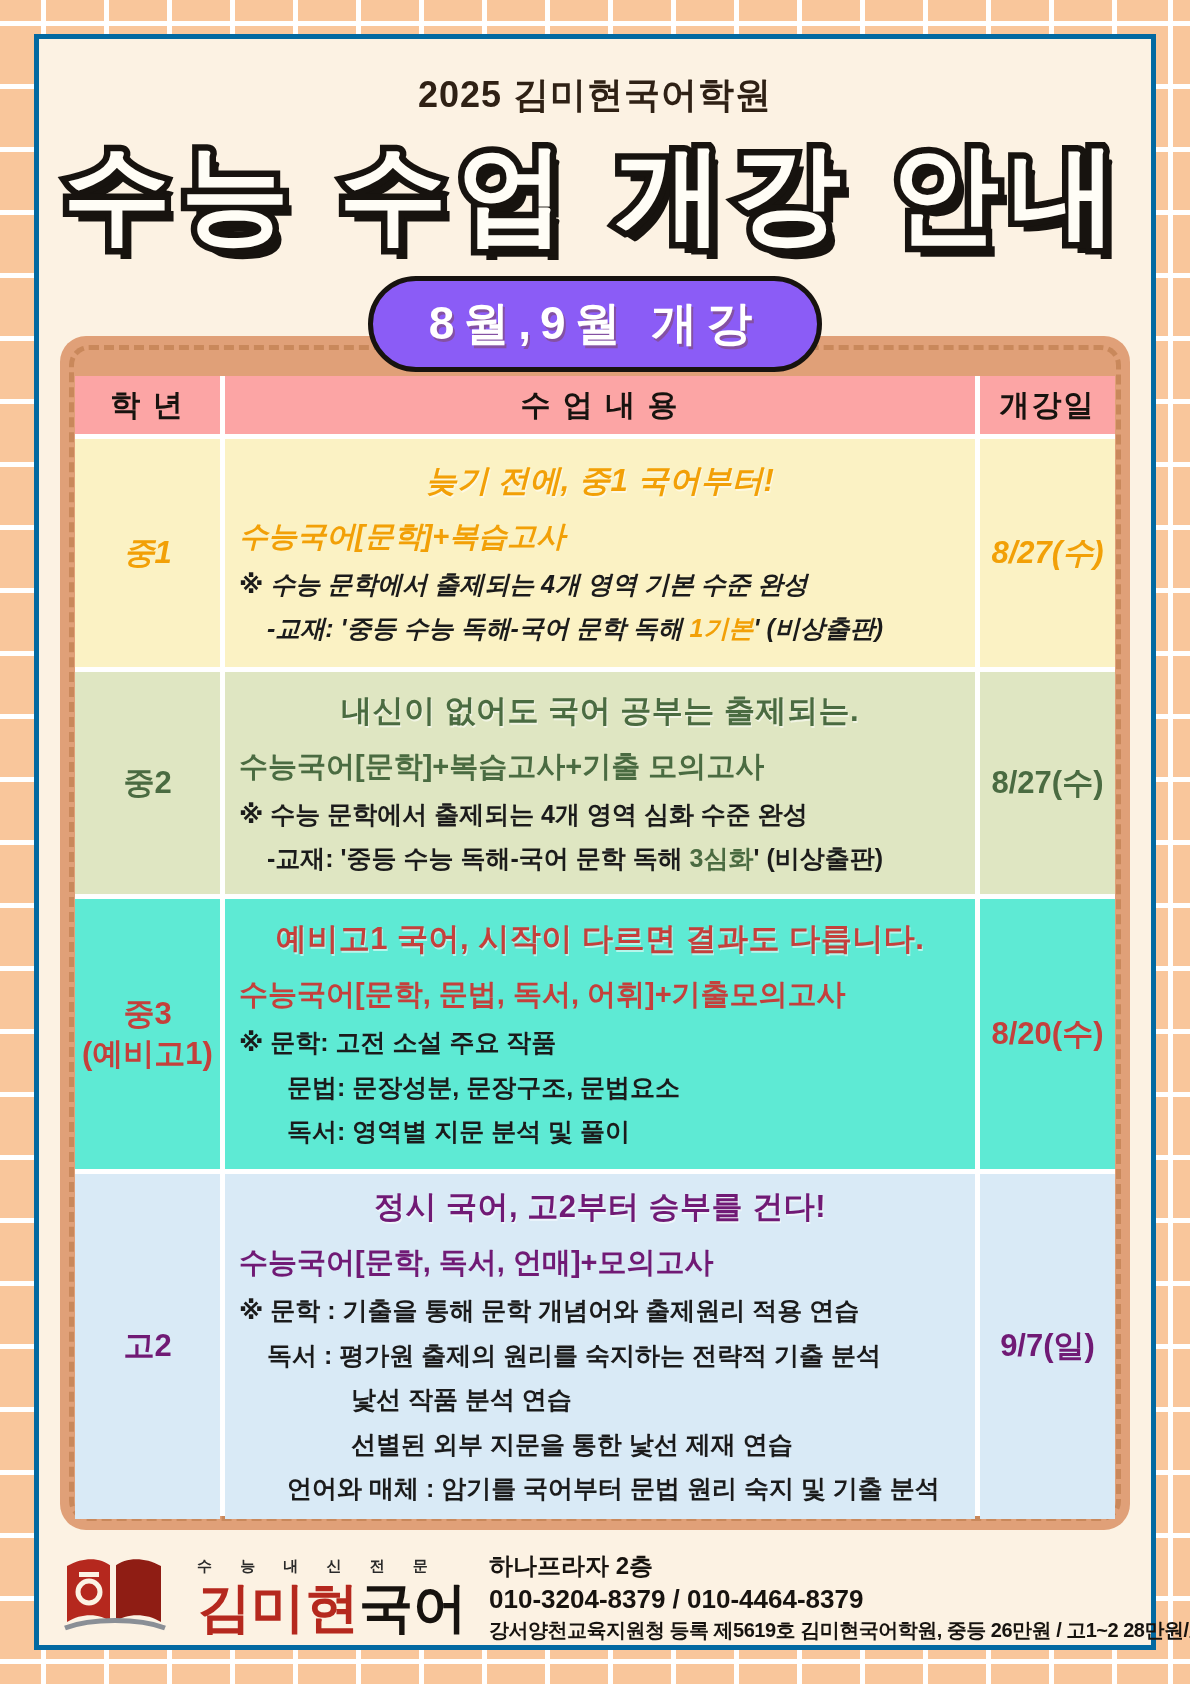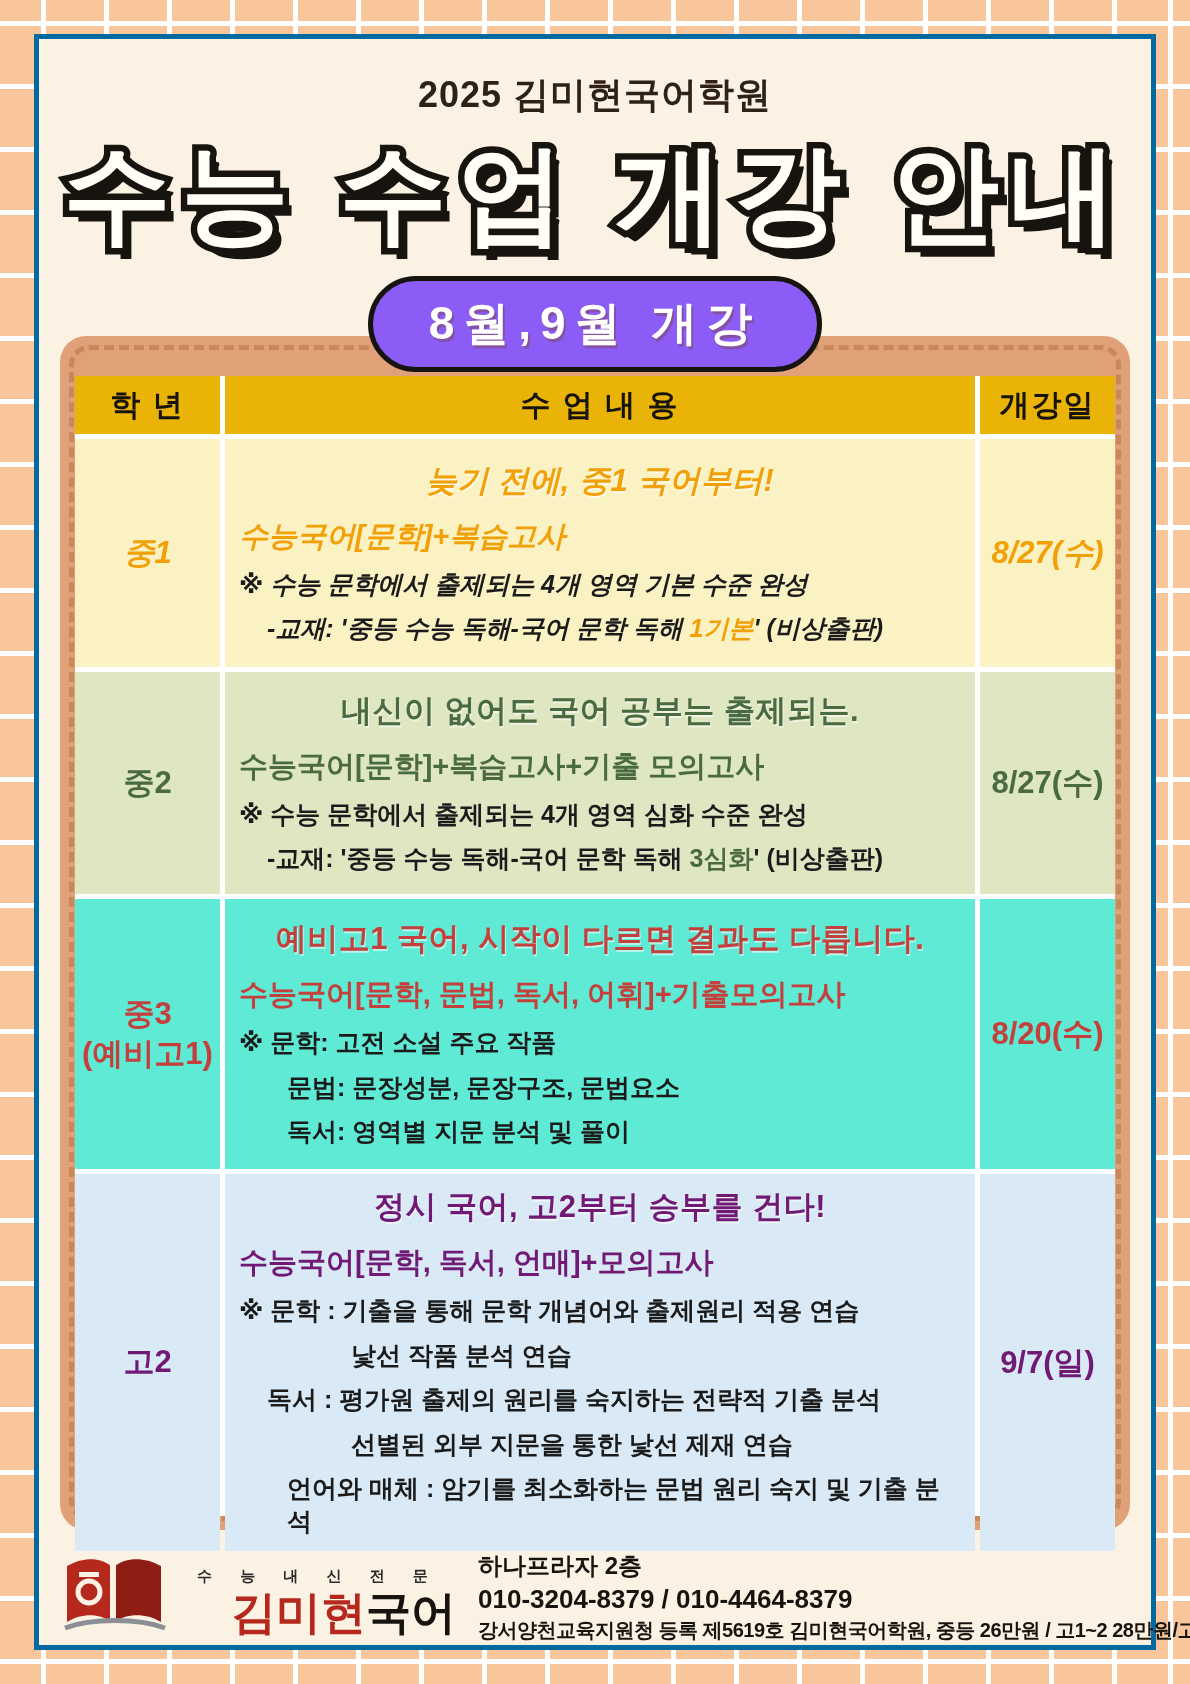--- a/index.html
+++ b/index.html
@@ -53,21 +53,21 @@
   }
   .sched { position:relative; z-index:1; display:grid; gap:5px; background:#ffffff; }
   .trow { display:grid; grid-template-columns:145px 1fr 135px; gap:5px; background:#ffffff; }
   .trow.hdr  { height:58px; }
   .trow.r1 { height:228px; }
   .trow.r2 { height:222px; }
   .trow.r3 { height:270px; }
   .trow.r4 { height:342px; }
   .cell { display:flex; flex-direction:column; justify-content:center; }
   .hcell {
-    background:#eab308; align-items:center;
+    background:#fca5a5; align-items:center;
     font-size:30px; font-weight:800; color:#17130f; letter-spacing:2px;
   }
   .gcell { align-items:center; font-size:31px; font-weight:800; line-height:1.3; text-align:right; }
   .dcell { align-items:center; font-size:31px; font-weight:600; }
   .ccell { padding:8px 14px; }
   .r1 .cell { background:#fbf2c4;font-style:italic; }
   .r2 .cell { background:#dfe6c2; }
   .r3 .cell { background:#5eead4; }
   .r4 .cell { background:#d9eaf6; }
   .r1 .acc { color:#f2a007; }
@@ -83,21 +83,21 @@
   .line-note { font-size:25px; font-weight:600; color:#1b1b1b; margin:6px 0; line-height:1.3; }
   .hl { font-weight:800; }
   .ind-a { padding-left:28px; }
   .ind-b { padding-left:48px; }
   .ind-c { padding-left:112px; }
   
   .footer { display:flex; align-items:center; gap:22px; padding:18px 22px 0; }
   .logo-wrap { display:flex; align-items:flex-end; gap:28px; }
   .logo-text { padding-bottom:4px; }
   .logo-tagline { font-size:15px; font-weight:800; letter-spacing:12px; color:#2a2a2a; margin-bottom:3px; white-space:nowrap; }
-  .brand { font-size:45px; font-weight:900; line-height:1.05; white-space:nowrap;margin-left:34px; }
+  .brand { font-size:54px; font-weight:900; line-height:1.05; white-space:nowrap; }
   .brand .red { color:#b5281e; }
   .brand .blk { color:#17130f; }
   .contact { display:flex; flex-direction:column; gap:2px; padding-top:2px; }
   .addr   { font-size:24px; font-weight:800; color:#17130f; }
   .phones { font-size:26px; font-weight:800; color:#17130f; }
   .reg    { font-size:20px; font-weight:600; color:#17130f; letter-spacing:-0.5px; white-space:nowrap; }
 </style>
 </head>
 <body>
 
@@ -157,24 +157,24 @@
         </div>
         <div class="cell dcell acc">8/20(수)</div>
       </div>
 
       <div class="trow r4">
         <div class="cell gcell acc">고2</div>
         <div class="cell ccell">
           <div class="row-heading acc">정시 국어, 고2부터 승부를 건다!</div>
           <div class="line-subject acc">수능국어[문학, 독서, 언매]+모의고사</div>
           <div class="line-note">※ 문학 : 기출을 통해 문학 개념어와 출제원리 적용 연습</div>
+          <div class="line-note ind-a">독서 : 평가원 출제의 원리를 숙지하는 전략적 기출 분석</div>
           <div class="line-note ind-c">낯선 작품 분석 연습</div>
-          <div class="line-note ind-a">독서 : 평가원 출제의 원리를 숙지하는 전략적 기출 분석</div>
           <div class="line-note ind-c">선별된 외부 지문을 통한 낯선 제재 연습</div>
-          <div class="line-note ind-b">언어와 매체 : 암기를 최소화하는 문법 원리 숙지 및 기출 분석</div>
+          <div class="line-note ind-b">언어와 매체 : 암기를 국어부터 문법 원리 숙지 및 기출 분석</div>
         </div>
         <div class="cell dcell acc">9/7(일)</div>
       </div>
 
     </div>
   </div>
 
   <div class="footer">
     <div class="logo-wrap">
       <svg width="108" height="88" viewBox="0 0 108 88" aria-hidden="true">

